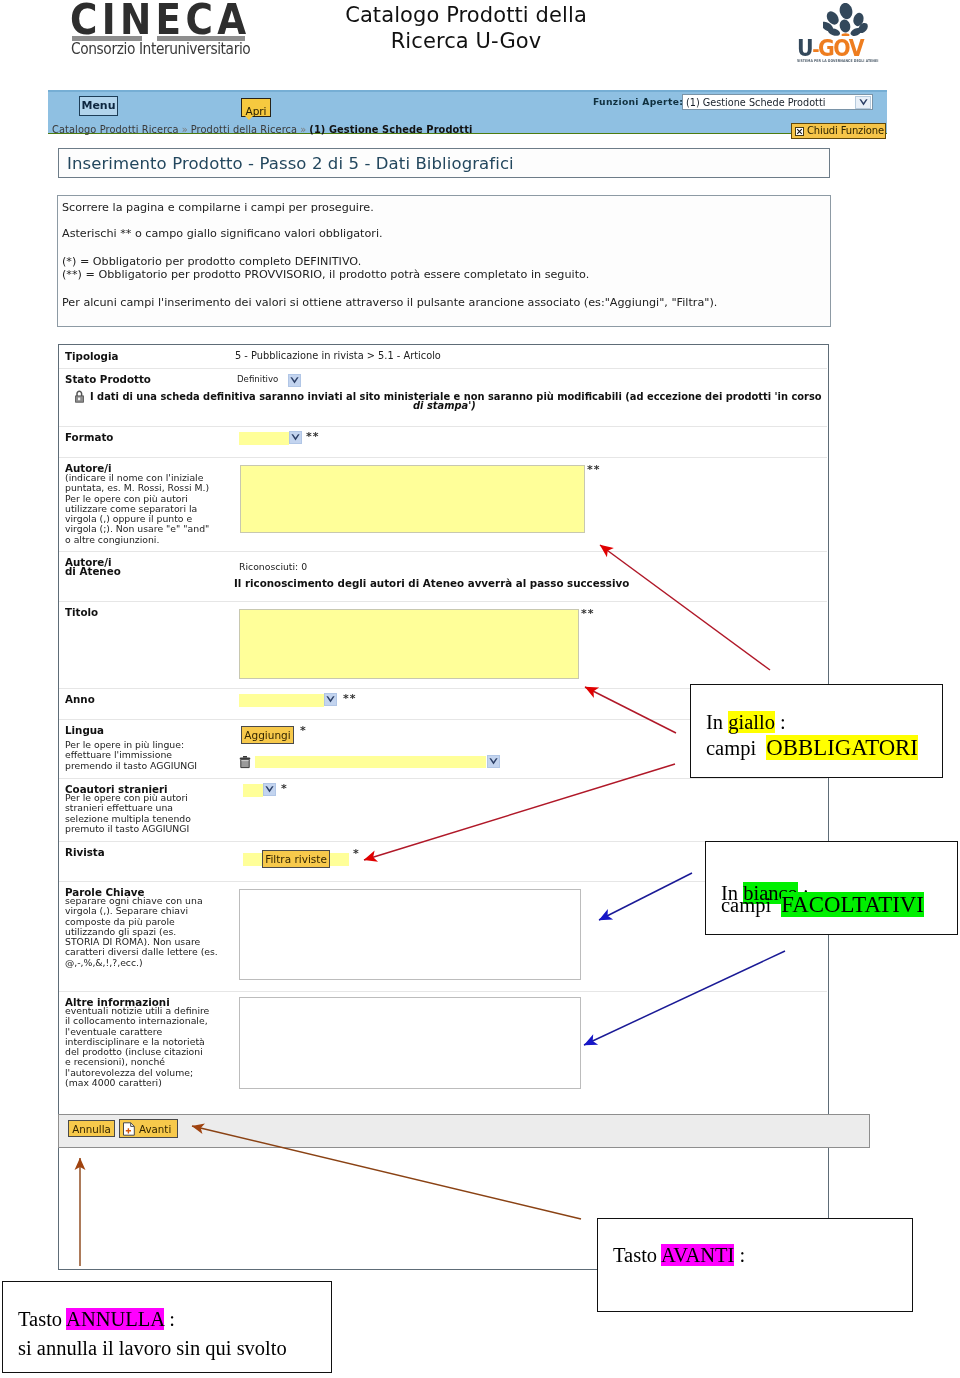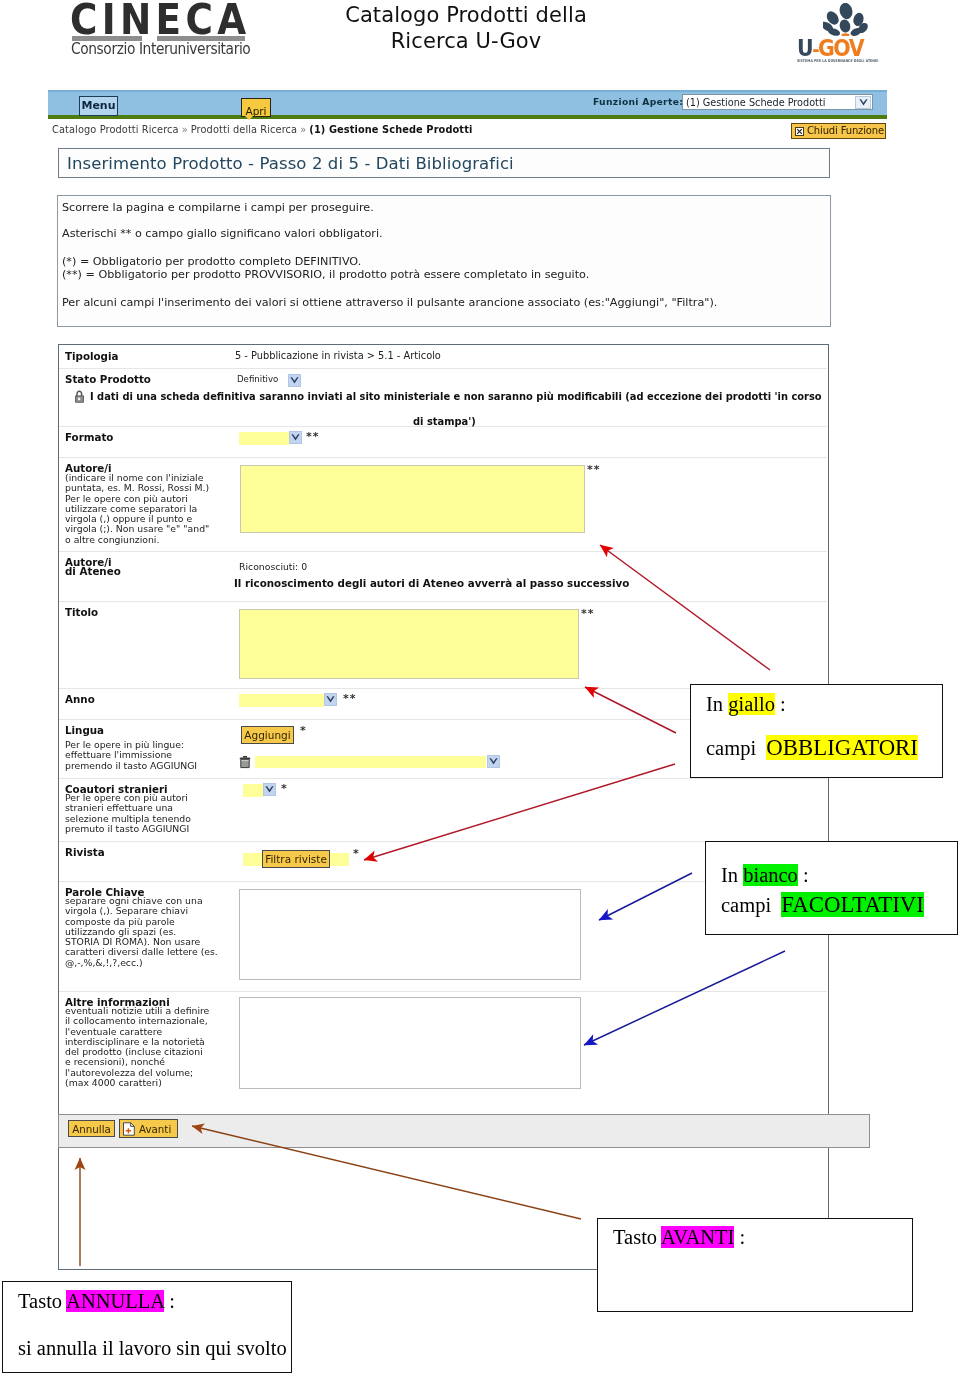--- a/index.html
+++ b/index.html
@@ -27,22 +27,22 @@
 #ugov-logo svg{position:absolute;left:27px;top:3px;}
 #ugov-text{left:1px;top:38px;font-weight:bold;font-size:22px;line-height:21px;letter-spacing:-1.6px;
   white-space:nowrap;transform:scale(0.93,1.02);transform-origin:left top;}
 #ugov-text .ug-u{color:#33485b;}
 #ugov-text .ug-d{color:#ee7d1f;font-size:19px;}
 #ugov-text .ug-g{color:#ee7d1f;}
 #ugov-tag{left:1px;top:58px;font-size:3.1px;line-height:4px;letter-spacing:0.08px;color:#4b5a68;
   font-weight:bold;white-space:nowrap;transform:scale(1,1.25);transform-origin:left top;}
 
 
-#bluebar{left:48px;top:90px;width:839px;height:29px;background:#8fc0e2;
-  border-bottom:4px solid #4d7c0f;border-top:2px solid #76aed4;}
+#bluebar{left:48px;top:90px;width:839px;height:44px;background:#8fc0e2;
+  border-bottom:1px solid #4d7c0f;border-top:2px solid #76aed4;}
 #menu-btn{left:31px;top:4px;width:39px;height:20px;background:#b2d4ec;border:1px solid #1d3d57;
   font-size:11px;font-weight:bold;color:#0e2740;text-align:center;line-height:18px;}
 #apri-btn{left:193px;top:6px;width:30px;height:19px;background:#f6c93f;border:1px solid #27231a;
   font-size:10.5px;color:#241c00;text-align:center;line-height:25px;}
 #apri-btn .apri-notch{position:absolute;left:2px;top:16px;width:10px;height:5px;background:#f6c93f;
   clip-path:polygon(0 0,100% 0,50% 100%);}
 #funz-label{left:545px;top:4px;font-size:9.2px;font-weight:bold;color:#10303f;letter-spacing:0.3px;white-space:nowrap;}
 #funz-select{left:634px;top:2px;width:191px;height:16px;background:#fff;border:1px solid #7a94a8;}
 #funz-select .fs-val{position:absolute;left:3px;top:2px;font-size:9.7px;color:#18202a;white-space:nowrap;}
 #funz-select .fs-arrow{position:absolute;right:1px;top:1px;width:16px;height:13px;background:#e9f0f8;
@@ -86,50 +86,50 @@
 #form-box .mark{font-size:11px;font-weight:bold;color:#333;letter-spacing:1px;}
 #form-box .mark1{font-size:11px;font-weight:bold;color:#333;}
 .ddbtn{width:13px;height:13px;background:#c3d4ef;border:1px solid #b1c6e6;
   display:flex;align-items:center;justify-content:center;}
 .sel-yellow{background:#ffff99;}
 .ta-yellow{background:#ffff99;border:1px solid #c8c8b0;display:block;}
 .ta-white{background:#ffffff;border:1px solid #bcbcbc;display:block;}
 .lock-ico{left:16px;top:21px;line-height:0;}
 .lock-note{font-size:9.9px;font-weight:bold;color:#111;white-space:nowrap;}
 .lock-note.l1{left:31px;top:22px;}
-.lock-note.l2{left:354px;top:47px;}
+.lock-note.l2{left:354px;top:31px;font-style:italic;}
 .trash-ico{display:block;}
 .obtn{background:#f7c94b;border:1px solid #4a4a4a;display:flex;align-items:center;
   justify-content:center;font-size:10.5px;color:#332500;}
 
 
 #btnbar{left:58px;top:1114px;width:812px;height:34px;background:#ececec;border:1px solid #8e8e8e;}
 #annulla-btn{left:9px;top:5px;width:47px;height:17px;font-size:10.3px;}
 #avanti-btn{left:60px;top:4px;width:59px;height:19px;padding-left:2px;justify-content:flex-start;font-size:10.3px;}
 #avanti-btn .av-ico{display:inline-flex;margin-right:3px;flex:0 0 auto;}
 
 
 .callout{border:1.5px solid #111;background:#fff;font-family:"Liberation Serif",serif;}
-.callout .co-l1{position:absolute;left:15px;font-size:20.5px;line-height:20px;color:#000;white-space:nowrap;}
+.callout .co-l1{position:absolute;left:15px;font-size:20.5px;line-height:20px;color:#000;white-space:nowrap;margin-top:18px;}
 .callout .co-l2{position:absolute;left:15px;font-size:20.5px;line-height:20px;color:#000;white-space:pre;}
 .callout .hl{padding:0 0px;}
 .callout .hl.big{font-size:22.8px;}
 .hl-y{background:#ffff00;}
 .hl-g{background:#00f000;}
 .hl-m{background:#ff00ff;}
 #co-giallo{left:690px;top:684px;width:253px;height:94px;}
 #co-giallo .co-l1{top:9px;}
 #co-giallo .co-l2{top:53px;}
 #co-bianco{left:705px;top:841px;width:253px;height:94px;}
 #co-bianco .co-l1{top:23px;}
 #co-bianco .co-l2{top:53px;}
 #co-avanti{left:597px;top:1218px;width:316px;height:94px;}
 #co-avanti .co-l1{top:8px;}
 #co-avanti .co-l2{top:55px;}
-#co-annulla{left:2px;top:1281px;width:290px;height:92px;}
+#co-annulla{left:2px;top:1281px;width:330px;height:92px;}
 #co-annulla .co-l1{top:9px;}
 #co-annulla .co-l2{top:56px;}
 
 #arrows{left:0;top:0;pointer-events:none;}
 
 </style>
 </head>
 <body>
 
 <div class="a" id="header">

